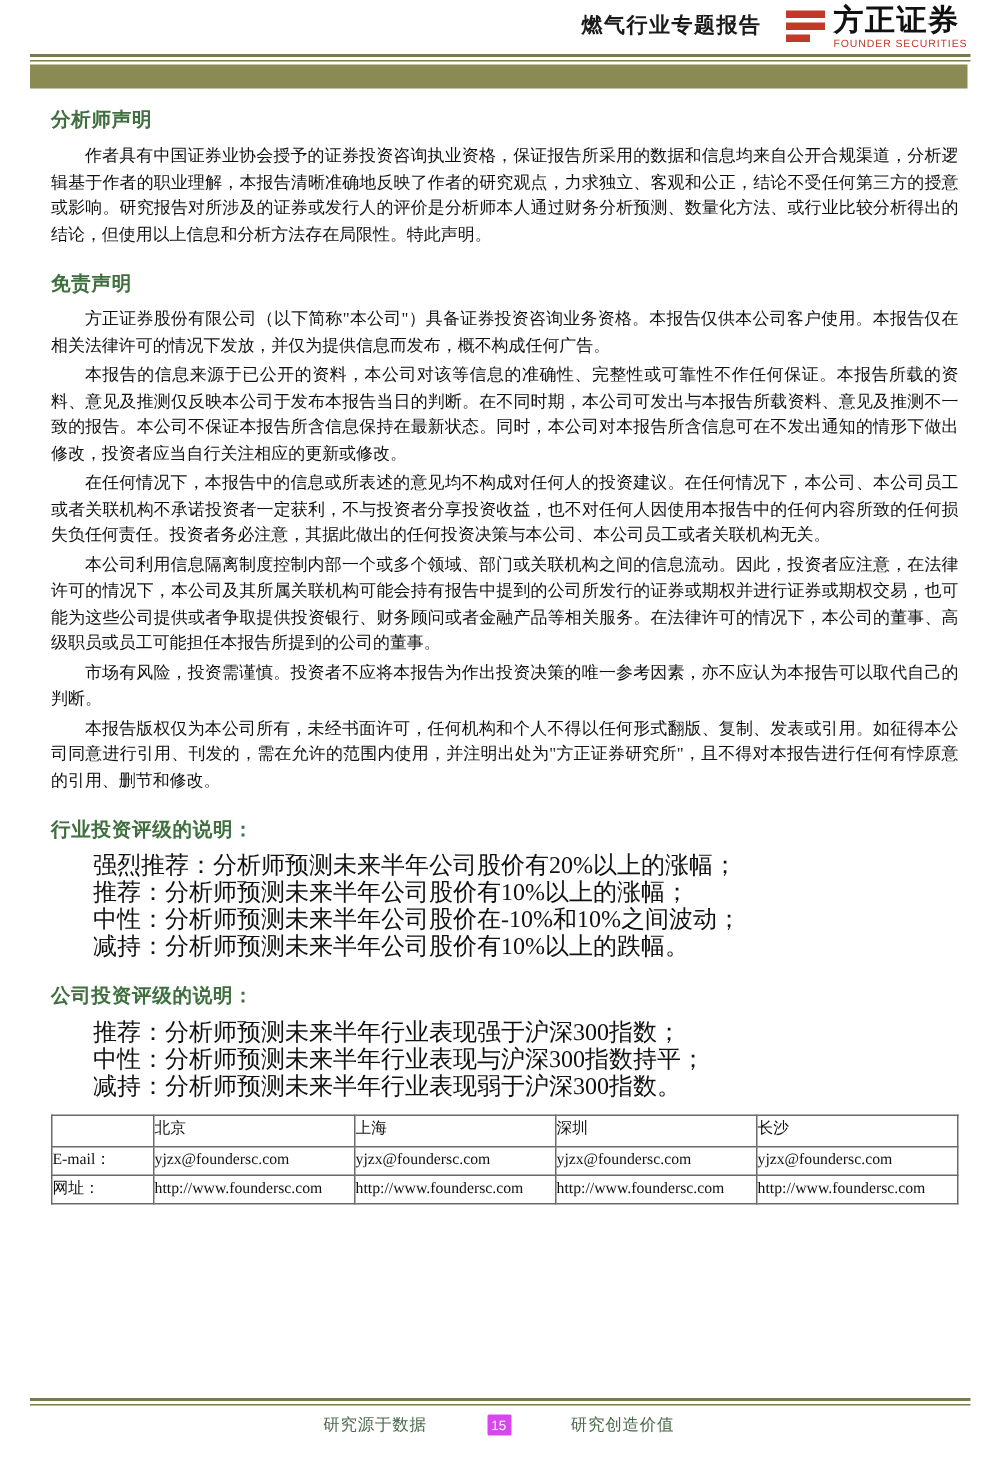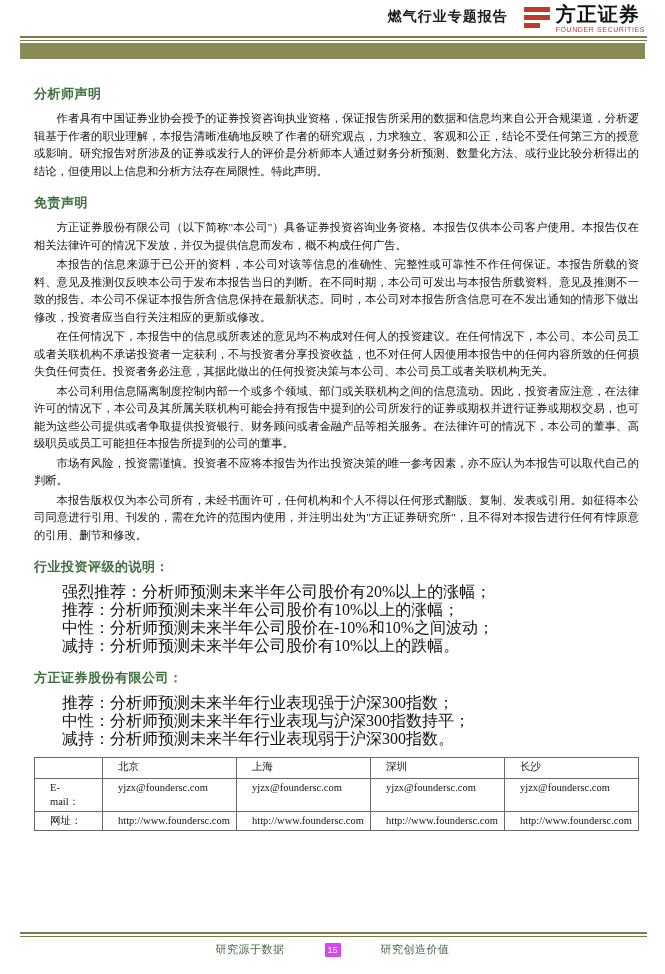--- a/index.html
+++ b/index.html
@@ -95,21 +95,20 @@
   .olive-band {
     margin: 5px 20px 0 20px;
     height: 16px;
     background: #8a8a55;
   }
 
   
   .content {
     padding: 12px 26px 0 34px;
     box-sizing: border-box;
-    margin-top: 14px;
   }
   h2.sec {
     font-size: 13px;
     font-weight: bold;
     color: #3f6f3f;
     margin: 0 0 7px 0;
     letter-spacing: 0.5px;
   }
   h2.sec.gap { margin-top: 14px; font-family: Liberation Serif, serif; }
   p.para {
@@ -136,21 +135,21 @@
   table.contact {
     border-collapse: collapse;
     width: 100%;
     margin-top: 9px;
     table-layout: fixed;
   }
   table.contact td, table.contact th {
     border: 1px solid #6a6a6a;
     font-size: 10.5px;
     line-height: 14px;
-    padding: 2px 15px;
+    padding: 2px 0;
     vertical-align: top;
     text-align: left;
     font-weight: normal;
     color: #111;
   }
   table.contact col.c0 { width: 68px; }
   table.contact tr.head td {
     height: 16px;
   }
   table.contact td.addr {
@@ -248,21 +247,21 @@
     <p class="para">本报告版权仅为本公司所有，未经书面许可，任何机构和个人不得以任何形式翻版、复制、发表或引用。如征得本公司同意进行引用、刊发的，需在允许的范围内使用，并注明出处为"方正证券研究所"，且不得对本报告进行任何有悖原意的引用、删节和修改。</p>
 
     <h2 class="sec gap">行业投资评级的说明：</h2>
     <ul class="bullets">
       <li>强烈推荐：分析师预测未来半年公司股价有20%以上的涨幅；</li>
       <li>推荐：分析师预测未来半年公司股价有10%以上的涨幅；</li>
       <li>中性：分析师预测未来半年公司股价在-10%和10%之间波动；</li>
       <li>减持：分析师预测未来半年公司股价有10%以上的跌幅。</li>
     </ul>
 
-    <h2 class="sec gap">方正证券股份有限公司：</h2>
+    <h2 class="sec gap">公司投资评级的说明：</h2>
     <ul class="bullets">
       <li>推荐：分析师预测未来半年行业表现强于沪深300指数；</li>
       <li>中性：分析师预测未来半年行业表现与沪深300指数持平；</li>
       <li>减持：分析师预测未来半年行业表现弱于沪深300指数。</li>
     </ul>
 
     <table class="contact">
       <colgroup>
         <col class="c0">
           <col>

